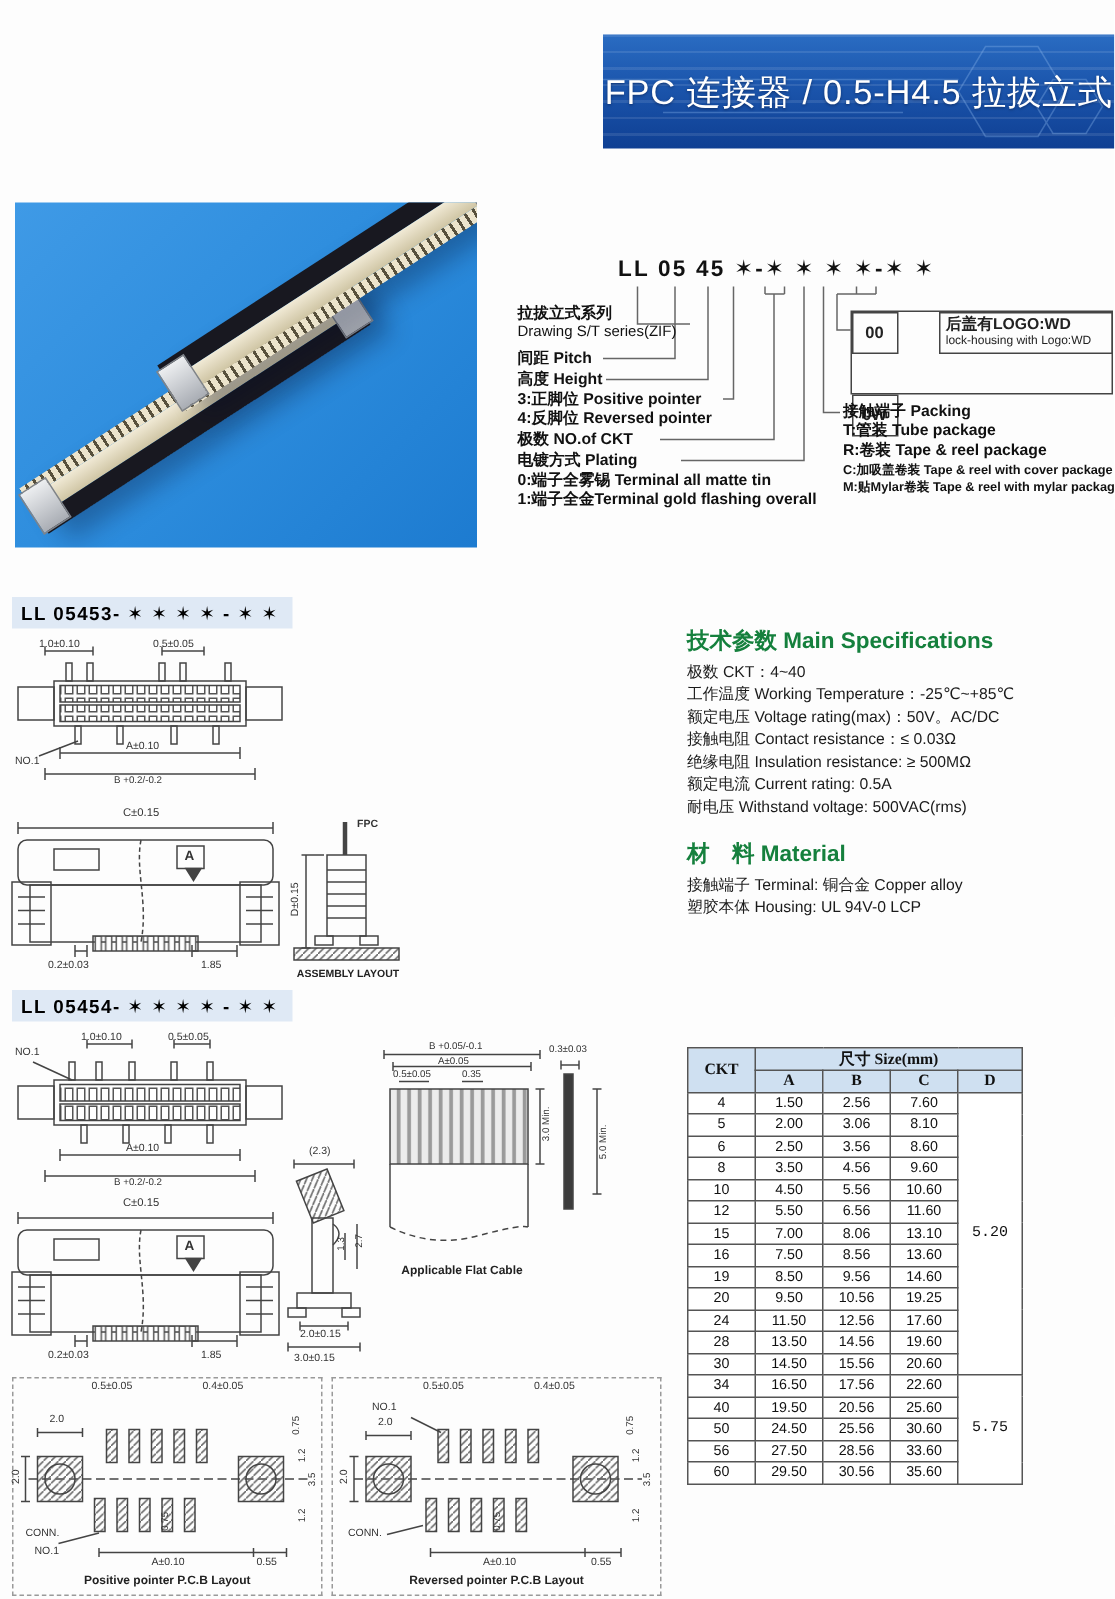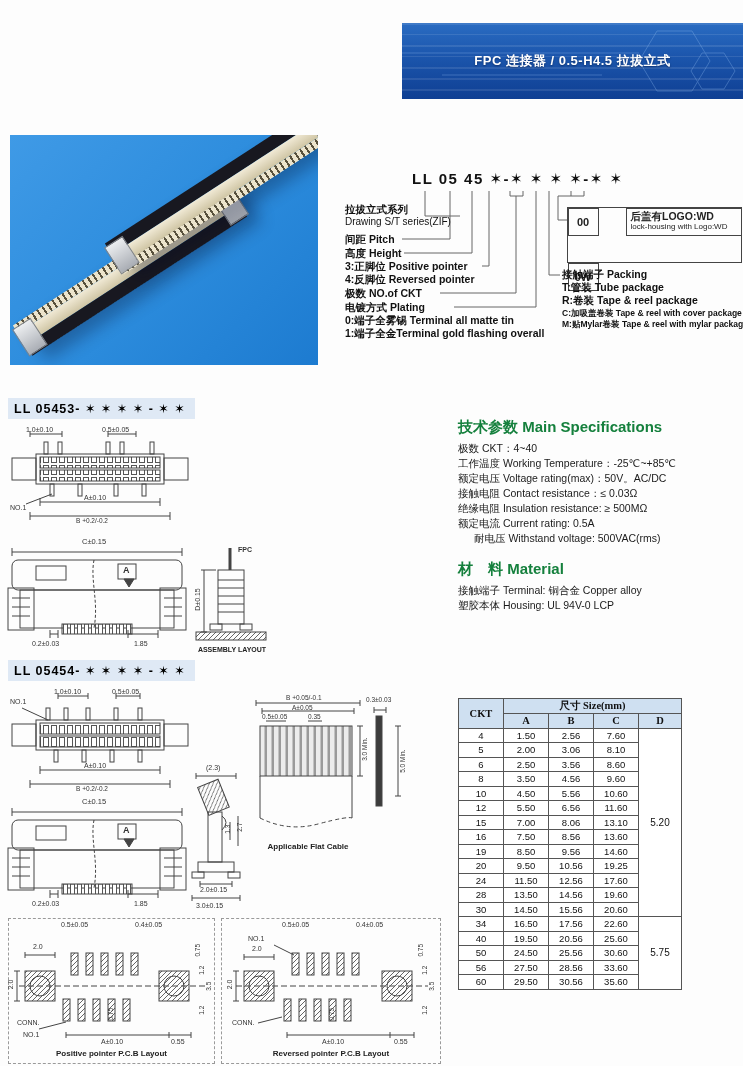--- a/index.html
+++ b/index.html
@@ -11,21 +11,21 @@
   .l85{font-size:8.5px;} .l9{font-size:9px;} .l10{font-size:10px;} .l105{font-size:10.5px;}
   .rot{transform:rotate(-90deg);transform-origin:center;}
   .dim{color:#333;white-space:nowrap;line-height:1;}
 
   
   #banner{left:402px;top:23px;width:341px;height:76px;
      background:linear-gradient(180deg,#2a6cc2 0%,#1b55ac 45%,#0f3f93 100%);}
   #banner .lines{position:absolute;inset:0;
      background:repeating-linear-gradient(180deg,rgba(255,255,255,.10) 0 1.5px,transparent 1.5px 11px);}
   #banner .title{position:absolute;inset:0;display:flex;align-items:center;justify-content:center;
-     color:#fff;font-size:13px;font-weight:bold;letter-spacing:.5px;text-shadow:0 1px 2px rgba(0,0,20,.4);}
+     color:#fff;font-size:23px;font-weight:normal;letter-spacing:.5px;text-shadow:0 1px 2px rgba(0,0,20,.4);}
 
   
   #photo{left:10px;top:135px;width:308px;height:230px;overflow:hidden;
      background:linear-gradient(135deg,#3f9ae6 0%,#2b8bdc 55%,#1d7bd0 100%);}
   .connector{position:absolute;width:256px;transform:rotate(-33deg);box-shadow:10px 12px 16px rgba(0,10,40,.30);}
   .c-row{width:100%;}
   .c-teeth{height:9px;background:repeating-linear-gradient(90deg,#ece4cc 0 4px,#57503c 4px 6px);}
   .c-body{height:14px;background:linear-gradient(#f1ead6,#cfc5a4);}
   .c-black{height:13px;background:#181820;}
   .cap{position:absolute;width:20px;height:30px;top:3px;background:linear-gradient(#eceef0,#a9adb4);border:1px solid #7e838a;}
@@ -47,21 +47,21 @@
 
   
   .bluehead{color:#15803d;font-size:15px;font-weight:bold;white-space:nowrap;}
   .specline{position:absolute;font-size:10.5px;color:#1b1b1b;white-space:nowrap;line-height:1;}
 
   
   #sizetable{left:458px;top:698px;border-collapse:collapse;font-size:9.5px;color:#111;}
   #sizetable th,#sizetable td{border:1px solid #555;text-align:center;padding:0;height:13.5px;}
   #sizetable th{background:#cfe0f1;font-family:"Liberation Serif",serif;font-size:10.5px;font-weight:bold;}
   #sizetable td{background:#fff;min-width:44px;}
-  #sizetable .dcell{font-size:10px;min-width:42px;}
+  #sizetable .dcell{font-size:10px;min-width:42px;font-family:Liberation Mono, monospace;}
 
   
   .fig{position:absolute;}
   .fig svg{position:absolute;left:0;top:0;}
   .caption{position:absolute;font-weight:bold;color:#222;text-align:center;white-space:nowrap;}
   .pcbbox{border:1.5px dashed #9a9a9a;}
 </style>
 </head>
 <body>
 
@@ -255,21 +255,21 @@
     <span class="caption l7" style="left:0px;top:100px;width:80px;">ASSEMBLY LAYOUT</span>
   </div>
 
   <div class="abs bluehead" style="left:458px;top:418px;">技术参数 Main Specifications</div>
   <span class="specline" style="left:458px;top:443px;">极数 CKT：4~40</span>
   <span class="specline" style="left:458px;top:458px;">工作温度 Working Temperature：-25℃~+85℃</span>
   <span class="specline" style="left:458px;top:473px;">额定电压 Voltage rating(max)：50V。AC/DC</span>
   <span class="specline" style="left:458px;top:488px;">接触电阻 Contact resistance：≤ 0.03Ω</span>
   <span class="specline" style="left:458px;top:503px;">绝缘电阻 Insulation resistance: ≥ 500MΩ</span>
   <span class="specline" style="left:458px;top:518px;">额定电流 Current rating: 0.5A</span>
-  <span class="specline" style="left:458px;top:533px;margin-left:16px;">耐电压 Withstand voltage: 500VAC(rms)</span>
+  <span class="specline" style="left:458px;top:533px;">耐电压 Withstand voltage: 500VAC(rms)</span>
 
   <div class="abs bluehead" style="left:458px;top:560px;">材　料 Material</div>
   <span class="specline" style="left:458px;top:585px;">接触端子 Terminal: 铜合金 Copper alloy</span>
   <span class="specline" style="left:458px;top:600px;">塑胶本体 Housing: UL 94V-0 LCP</span>
 
   <table id="sizetable" class="abs">
     <thead>
       <tr>
         <th rowspan="2">CKT</th>
         <th colspan="4">尺寸 Size(mm)</th>

